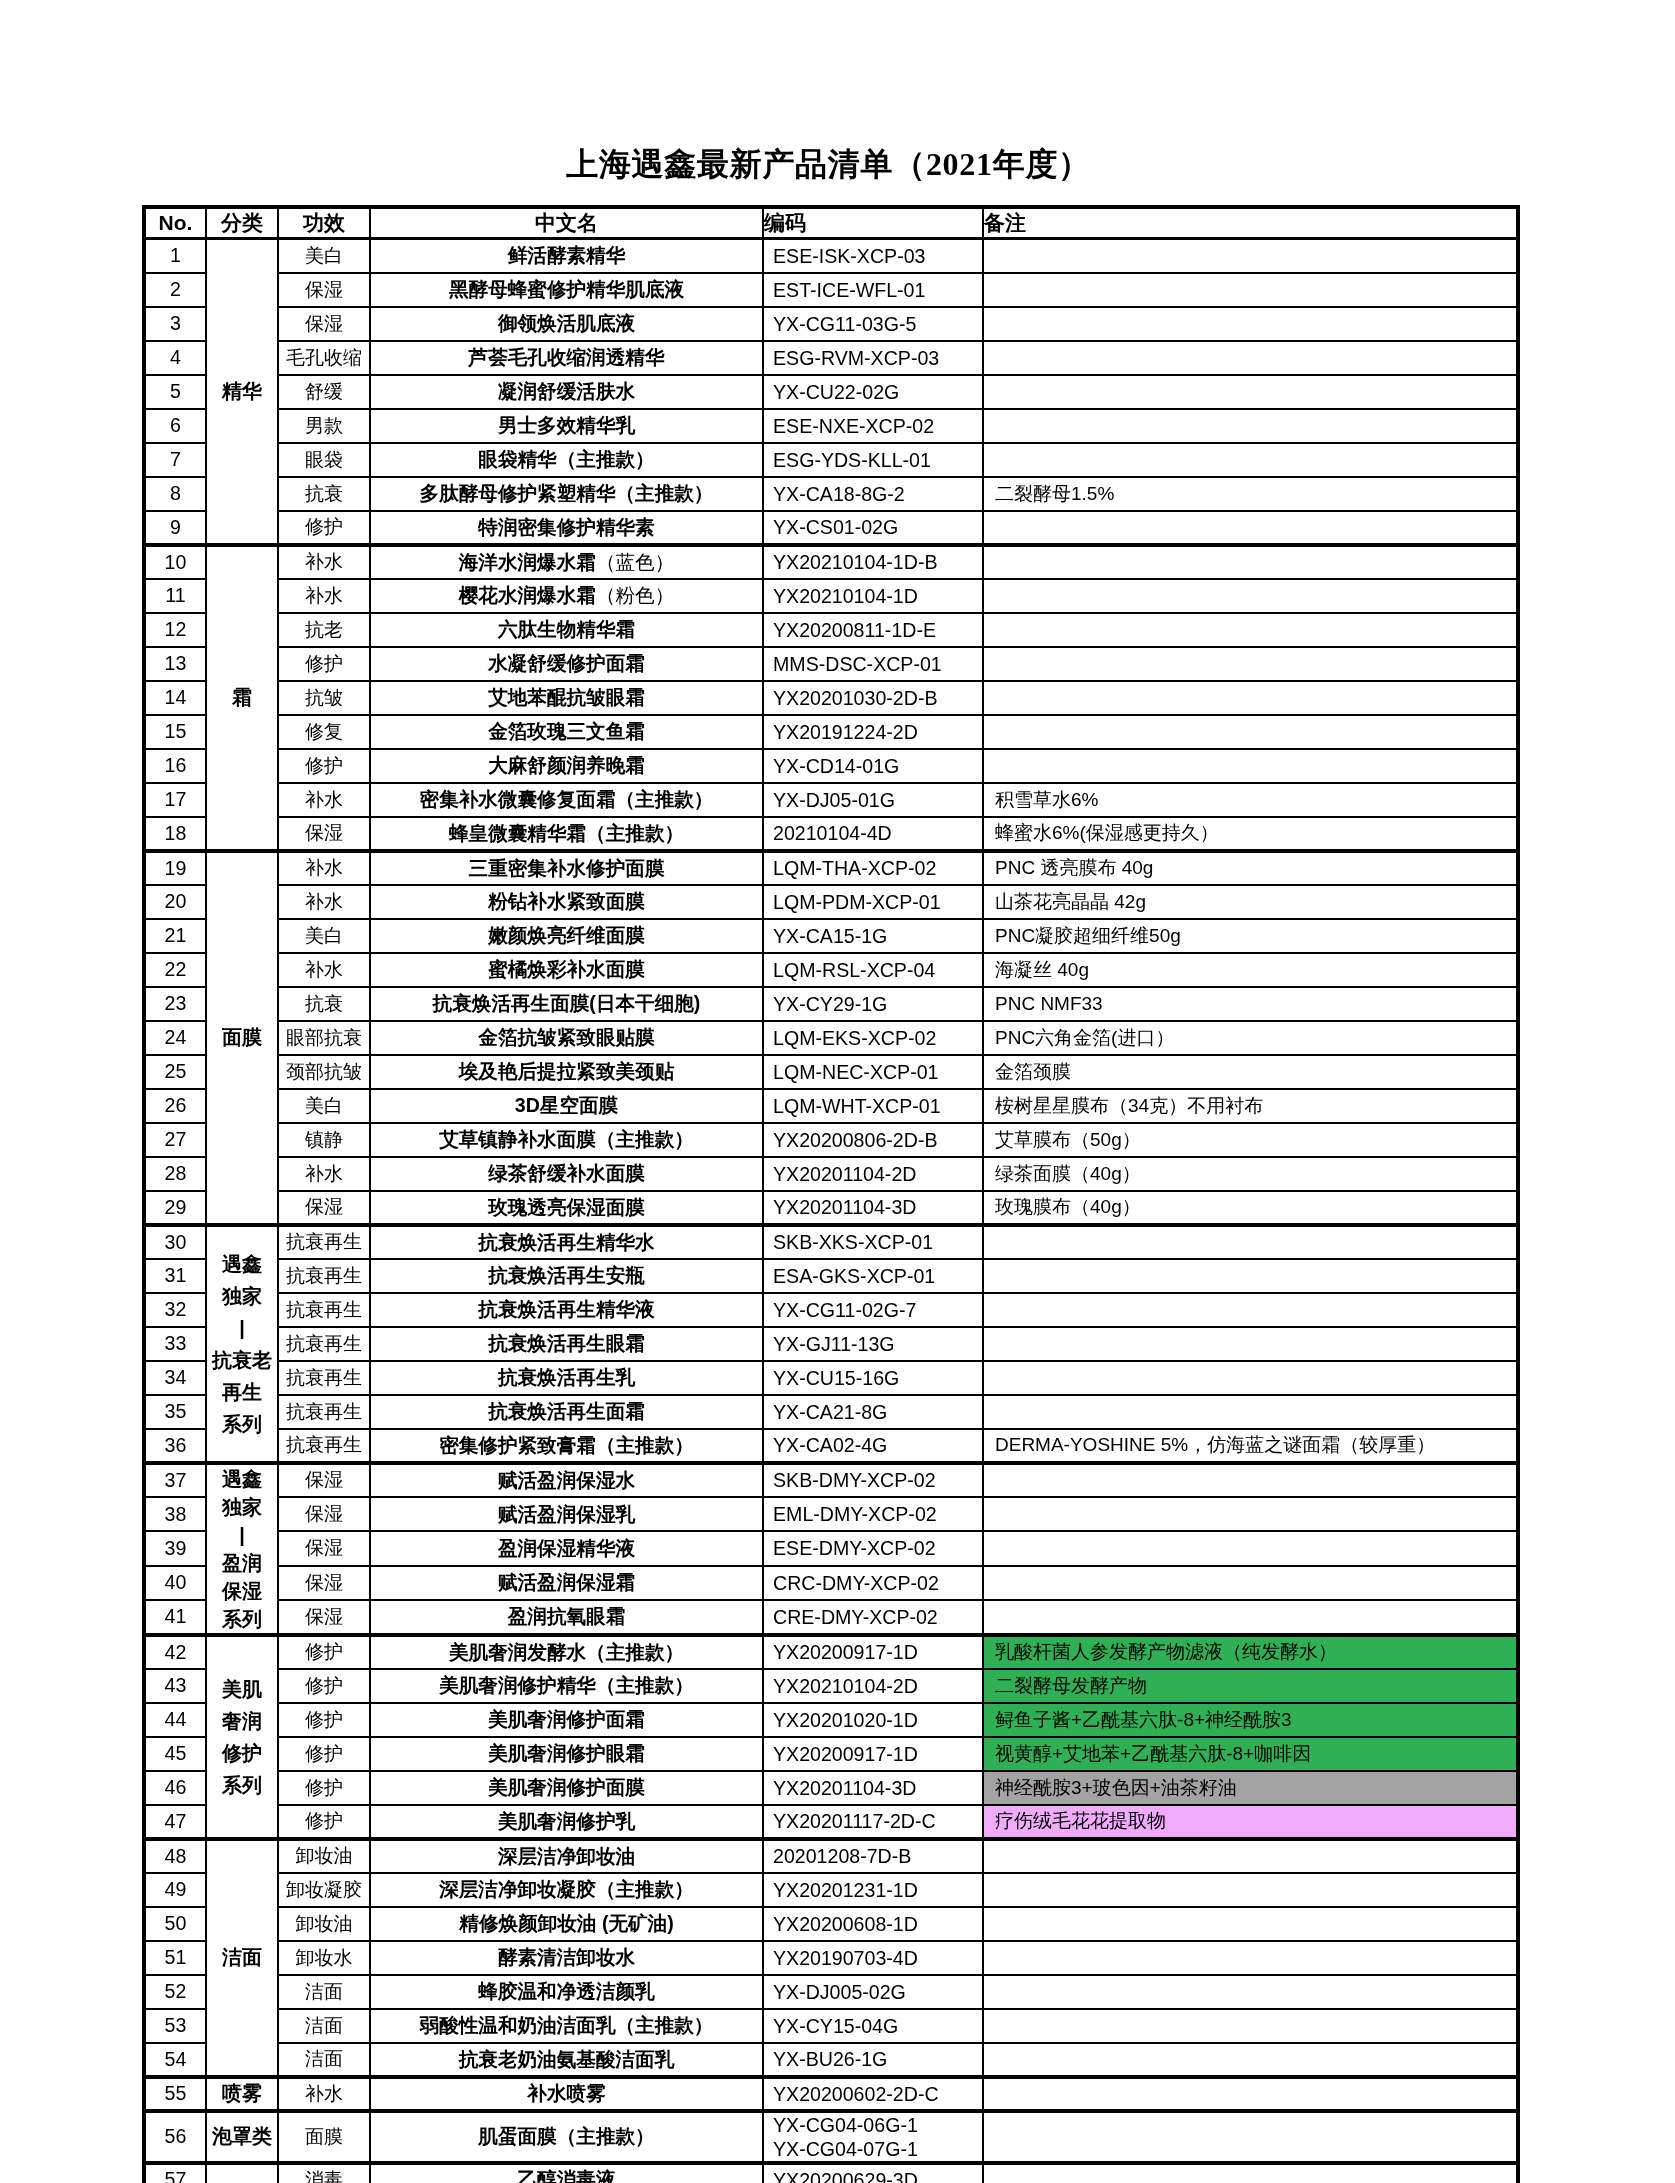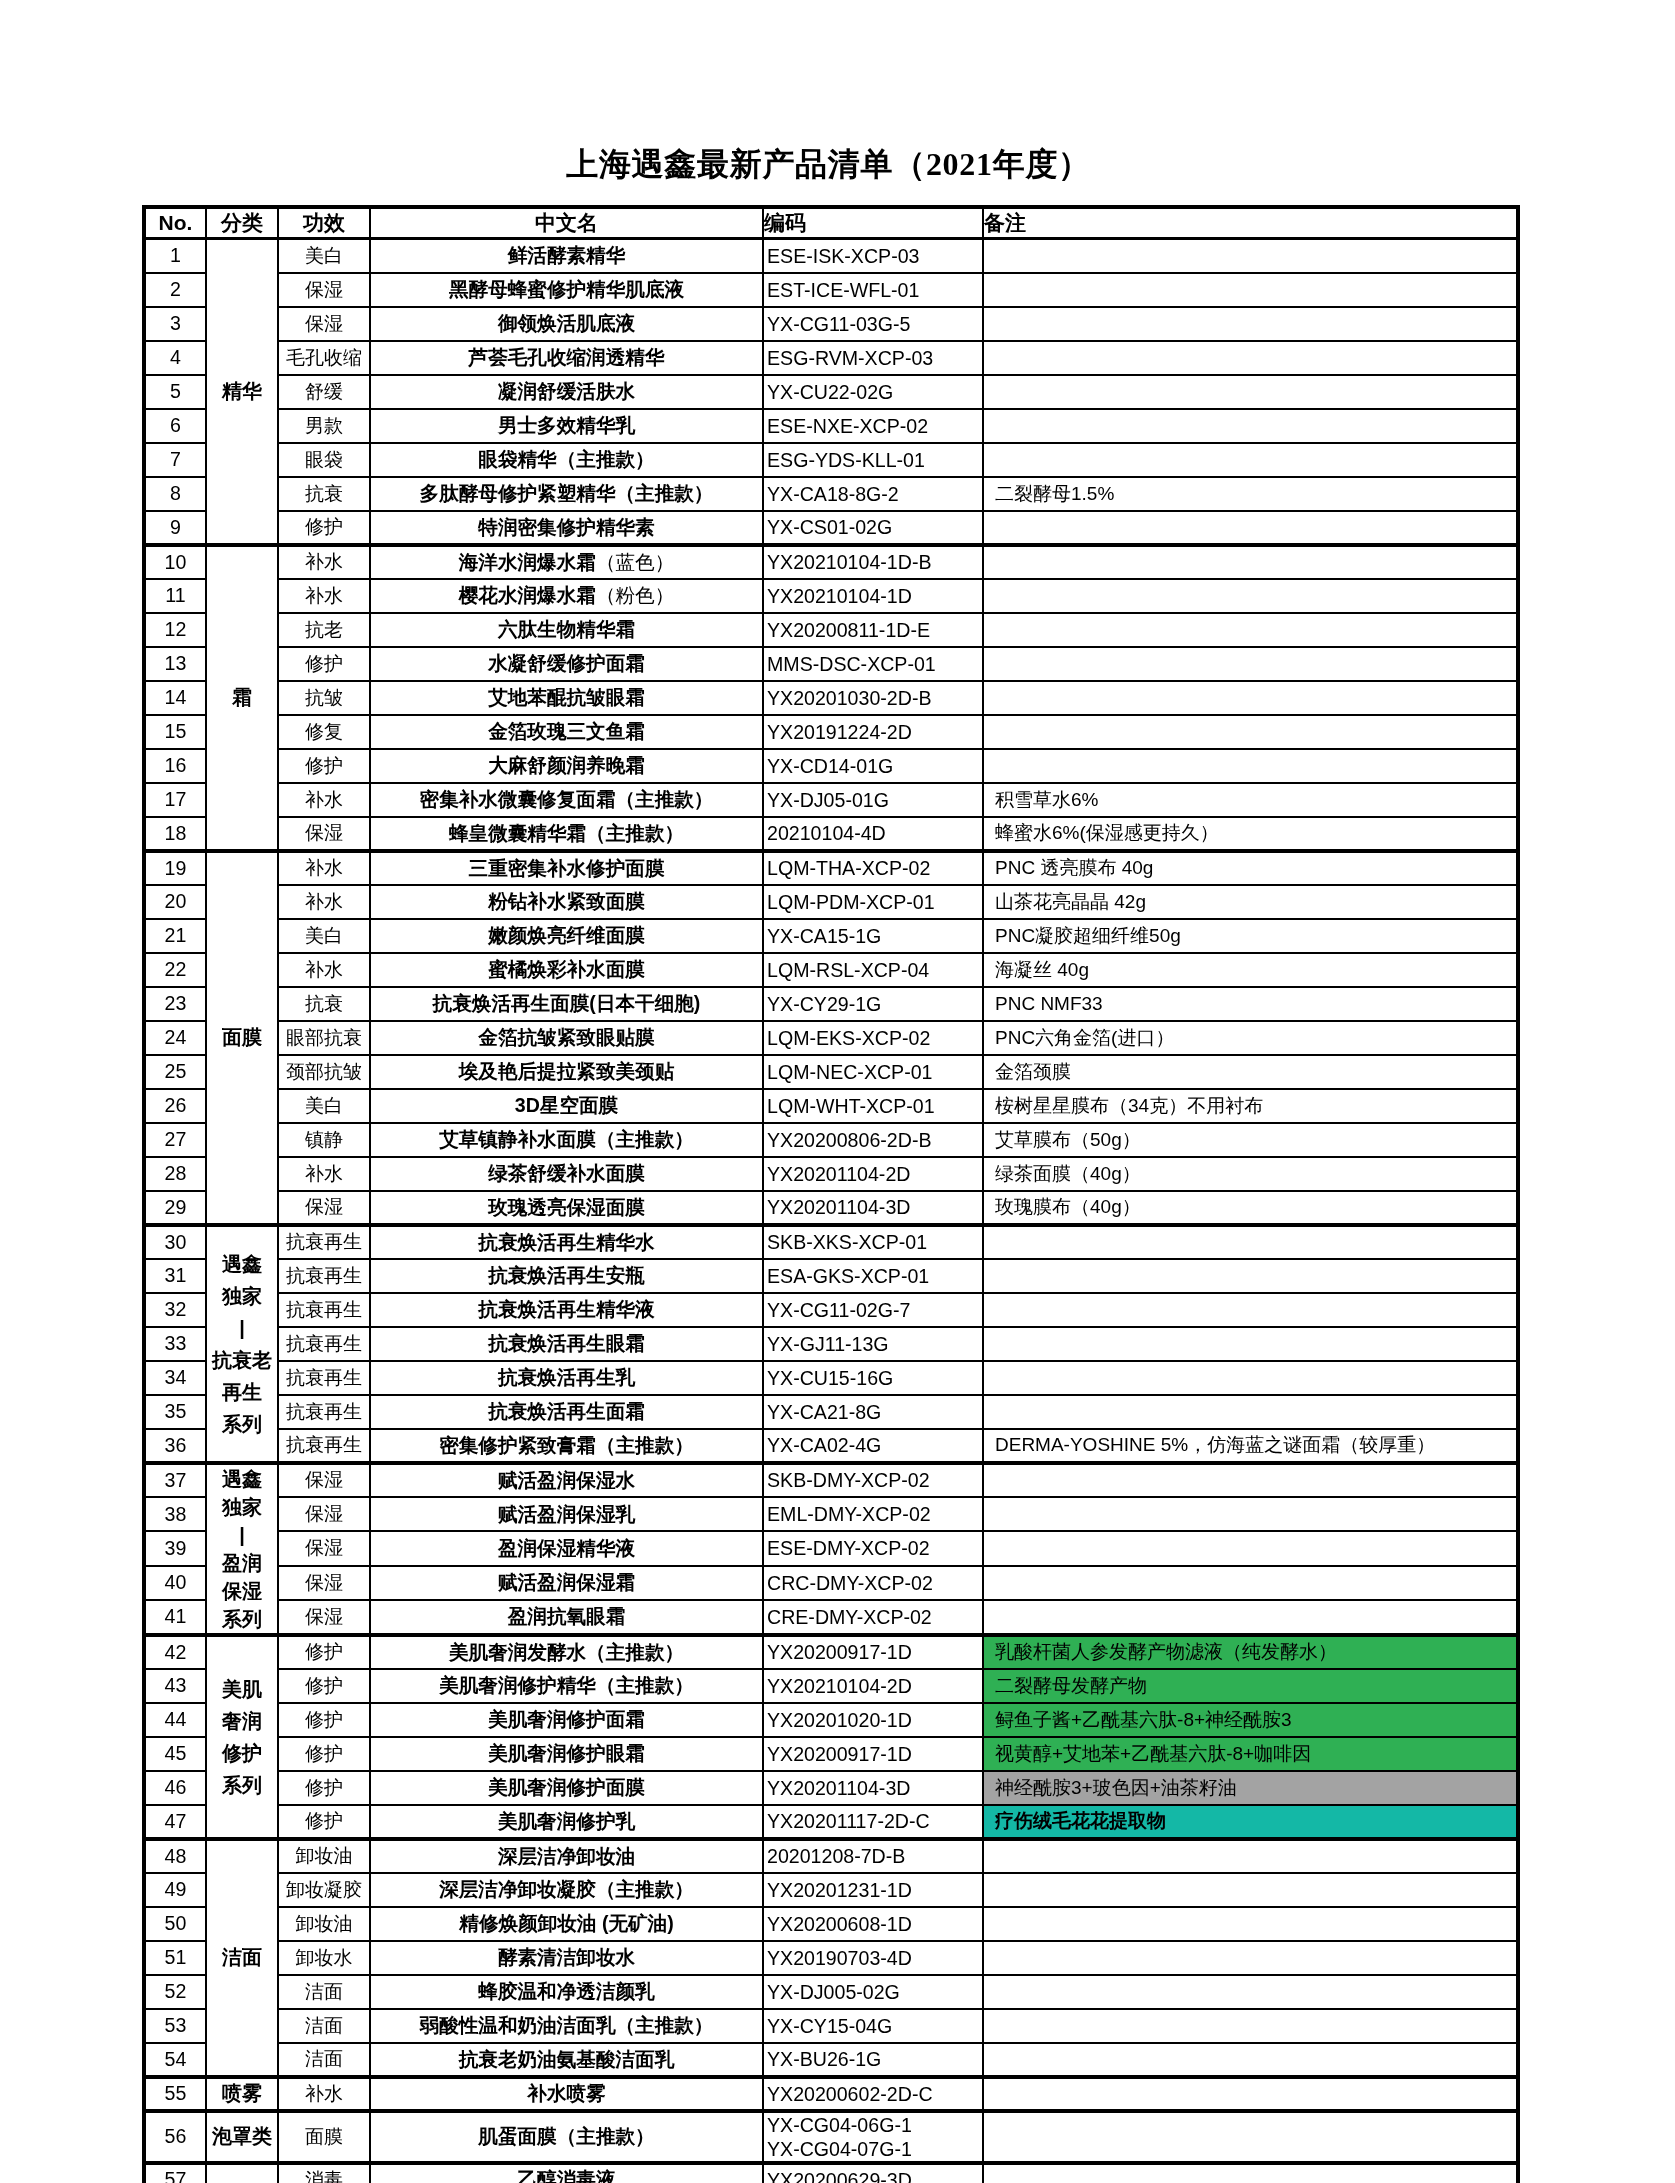--- a/index.html
+++ b/index.html
@@ -59,21 +59,21 @@
   td.cat{
     text-align:center; font-weight:700; font-size:20px;
     white-space:pre-line;
   }
   td.eff{ text-align:center; font-size:19px; white-space:nowrap;}
   td.name{
     text-align:center; font-weight:700; font-size:19.6px; white-space:nowrap;
   }
   td.name .light{font-weight:400;}
   td.code{
-    text-align:left; font-size:19.6px; padding-left:3px; white-space:nowrap;
+    text-align:left; font-size:19.6px; padding-left:9px; white-space:nowrap;
   }
   td.code .code-line{line-height:24px;}
   td.note{
     text-align:left; font-size:19px; padding-left:11px; white-space:nowrap;
   }
 </style>
 </head>
 <body>
 
 <div class="page">
@@ -532,21 +532,21 @@
           </td>
           <td class="note" style="background: #a3a3a3;">神经酰胺3+玻色因+油茶籽油</td>
         </tr>
         <tr>
           <td class="no">47</td>
           <td class="eff">修护</td>
           <td class="name">美肌奢润修护乳</td>
           <td class="code">
             <div class="code-line">YX20201117-2D-C</div>
           </td>
-          <td class="note" style="background: #14b8a6; font-weight: bold;">疗伤绒毛花花提取物</td>
+          <td class="note" style="background: #f0abfc;">疗伤绒毛花花提取物</td>
         </tr>
         <tr class="group-start">
           <td class="no">48</td>
           <td class="cat" rowspan="7">洁面</td>
           <td class="eff">卸妆油</td>
           <td class="name">深层洁净卸妆油</td>
           <td class="code">
             <div class="code-line">20201208-7D-B</div>
           </td>
           <td class="note"></td>

